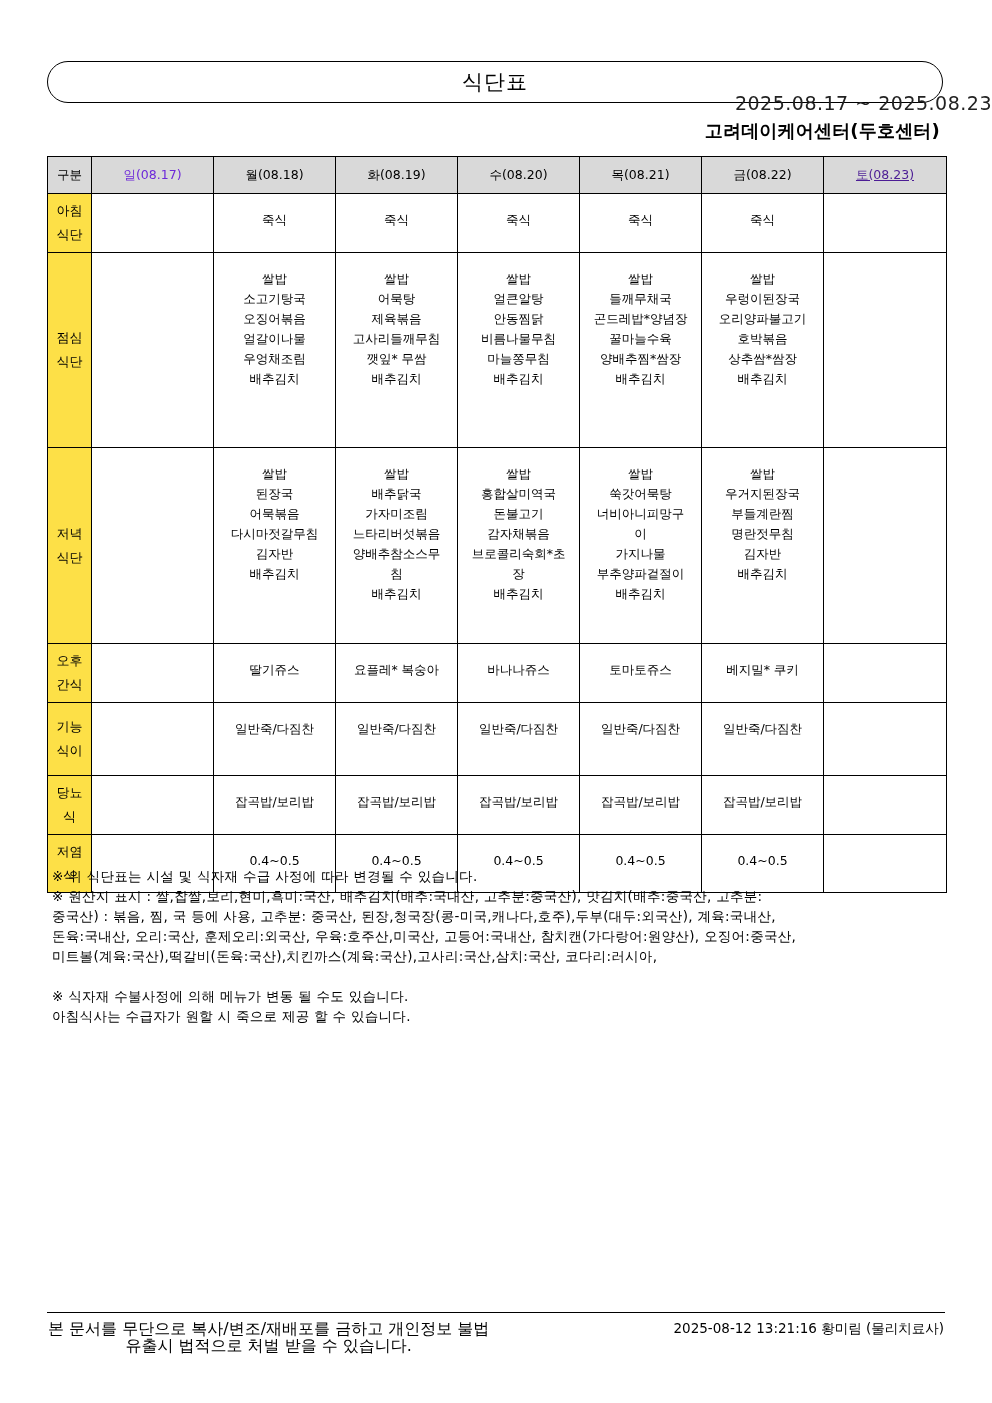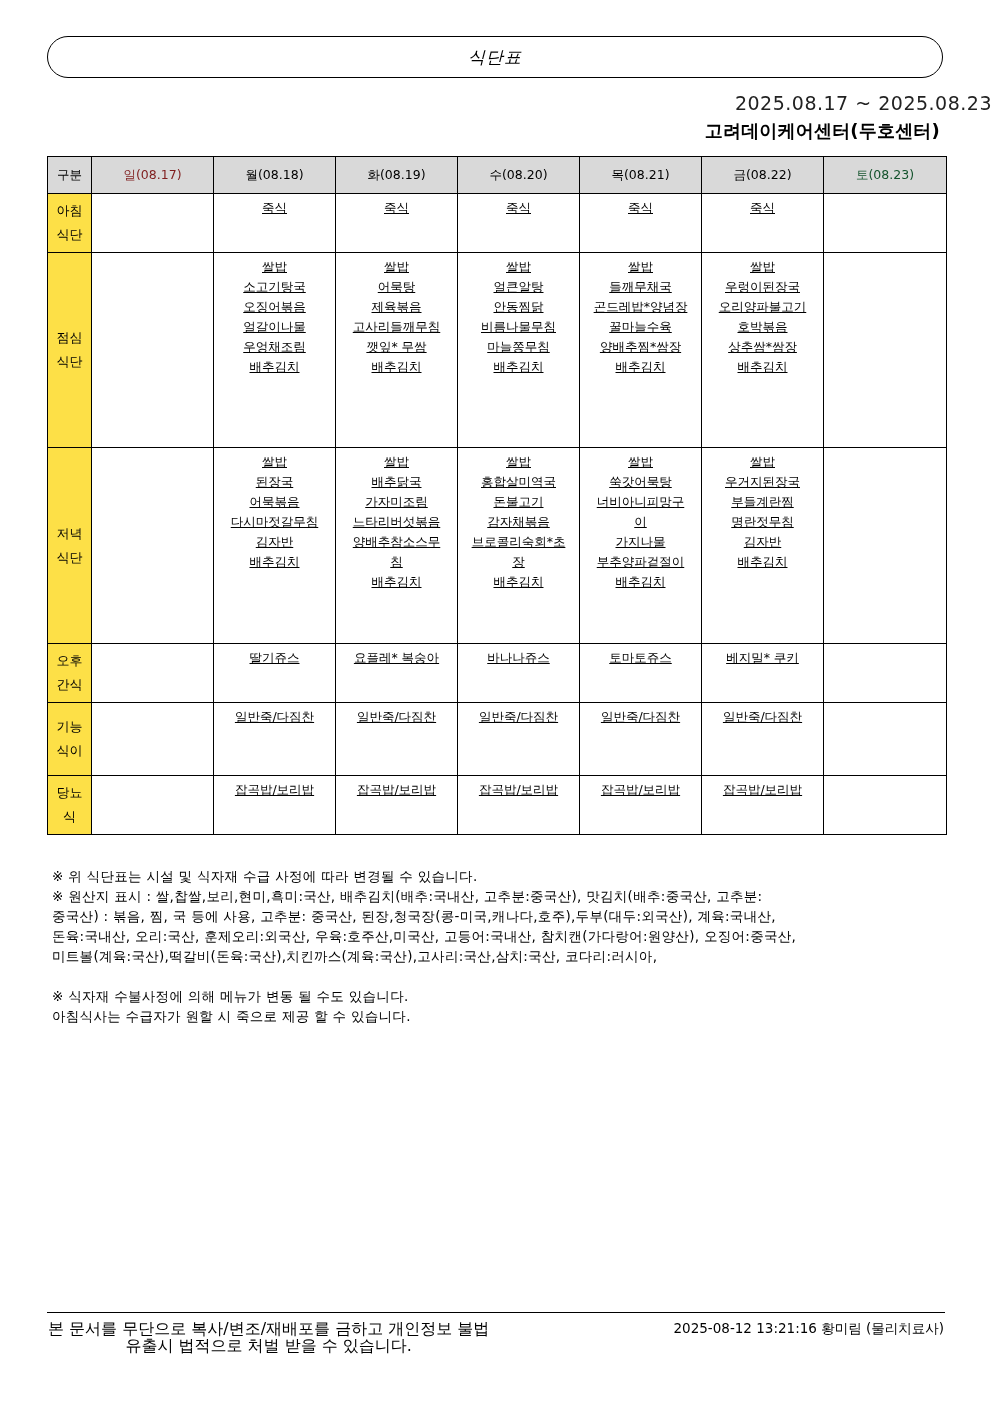--- a/index.html
+++ b/index.html
@@ -1,24 +1,24 @@
 <!DOCTYPE html>
 <html><head>
 <meta charset="utf-8">
 <style>
   html, body { margin: 0; padding: 0; background: #ffffff; }
   body {
     width: 992px; height: 1403px; position: relative; overflow: hidden;
     font-family: "DejaVu Sans", "Liberation Sans", sans-serif; color: #000;
   }
   .title-box {
-    position: absolute; left: 47px; top: 36px; width: 896px; height: 42px;
+    position: absolute; left: 47px; top: 61px; width: 896px; height: 42px;
     border: 1px solid #000; border-radius: 22px; box-sizing: border-box;
     display: flex; align-items: center; justify-content: center;
-    font-size: 17px; letter-spacing: 1px; font-style: italic;
+    font-size: 21px; letter-spacing: 1px;
   }
   .period {
     position: absolute; left: 0; top: 92px; width: 992px; text-align: right;
     font-size: 19px; letter-spacing: 0.5px; color: #222;
   }
   .center-name {
     position: absolute; right: 52px; top: 119px;
     font-size: 18px; font-weight: bold; letter-spacing: 0.2px;
   }
   table.menu {
@@ -28,23 +28,23 @@
   }
   table.menu td, table.menu th {
     border: 1px solid #000; padding: 0; vertical-align: top; text-align: center;
     line-height: 20px; font-weight: normal;
   }
   table.menu th { vertical-align: middle; background: #d9d9d9; height: 36px; }
   table.menu td.label {
     background: #fde047; vertical-align: middle; font-size: 13px; line-height: 24px;
     padding: 0 4px;
   }
-  table.menu td.cell { padding-top: 4px; text-decoration: underline; }
-  .sun { color: #7f1d1d; }
-  .sat { color: #14532d; }
+  table.menu td.cell { padding-top: 16px; }
+  .sun { color: #6d28d9; }
+  .sat { color: #4c1d95; text-decoration: underline; }
   .line { display: block; }
   .notes {
     position: absolute; left: 52px; top: 866px; width: 880px;
     font-size: 13.5px; line-height: 20px; letter-spacing: 0.3px;
   }
   .notes p { margin: 0; }
   .notes .gap { height: 20px; }
   .footer-rule {
     position: absolute; left: 47px; top: 1312px; width: 898px; height: 0;
     border-top: 1px solid #000;
@@ -273,20 +273,43 @@
           <span class="line">잡곡밥/보리밥</span>
         </td>
         <td class="cell">
           <span class="line">잡곡밥/보리밥</span>
         </td>
         <td class="cell">
           <span class="line">잡곡밥/보리밥</span>
         </td>
         <td class="cell"></td>
       </tr>
+      <tr style="height: 58px;">
+        <td class="label">
+          <span class="line">저염</span>
+          <span class="line">식</span>
+        </td>
+        <td class="cell"></td>
+        <td class="cell">
+          <span class="line">0.4~0.5</span>
+        </td>
+        <td class="cell">
+          <span class="line">0.4~0.5</span>
+        </td>
+        <td class="cell">
+          <span class="line">0.4~0.5</span>
+        </td>
+        <td class="cell">
+          <span class="line">0.4~0.5</span>
+        </td>
+        <td class="cell">
+          <span class="line">0.4~0.5</span>
+        </td>
+        <td class="cell"></td>
+      </tr>
     </tbody>
 </table>
 
 <div class="notes">
   <div id="notes-lines">
       <p>※ 위 식단표는 시설 및 식자재 수급 사정에 따라 변경될 수 있습니다.</p>
       <p>※ 원산지 표시 : 쌀,찹쌀,보리,현미,흑미:국산,  배추김치(배추:국내산,  고추분:중국산),  맛김치(배추:중국산,  고추분:</p>
       <p>중국산) : 볶음,  찜,  국 등에 사용,  고추분:  중국산,  된장,청국장(콩-미국,캐나다,호주),두부(대두:외국산),  계육:국내산,</p>
       <p>돈육:국내산,  오리:국산,  훈제오리:외국산,  우육:호주산,미국산,  고등어:국내산,  참치캔(가다랑어:원양산),  오징어:중국산,</p>
       <p>미트볼(계육:국산),떡갈비(돈육:국산),치킨까스(계육:국산),고사리:국산,삼치:국산,  코다리:러시아,</p>

